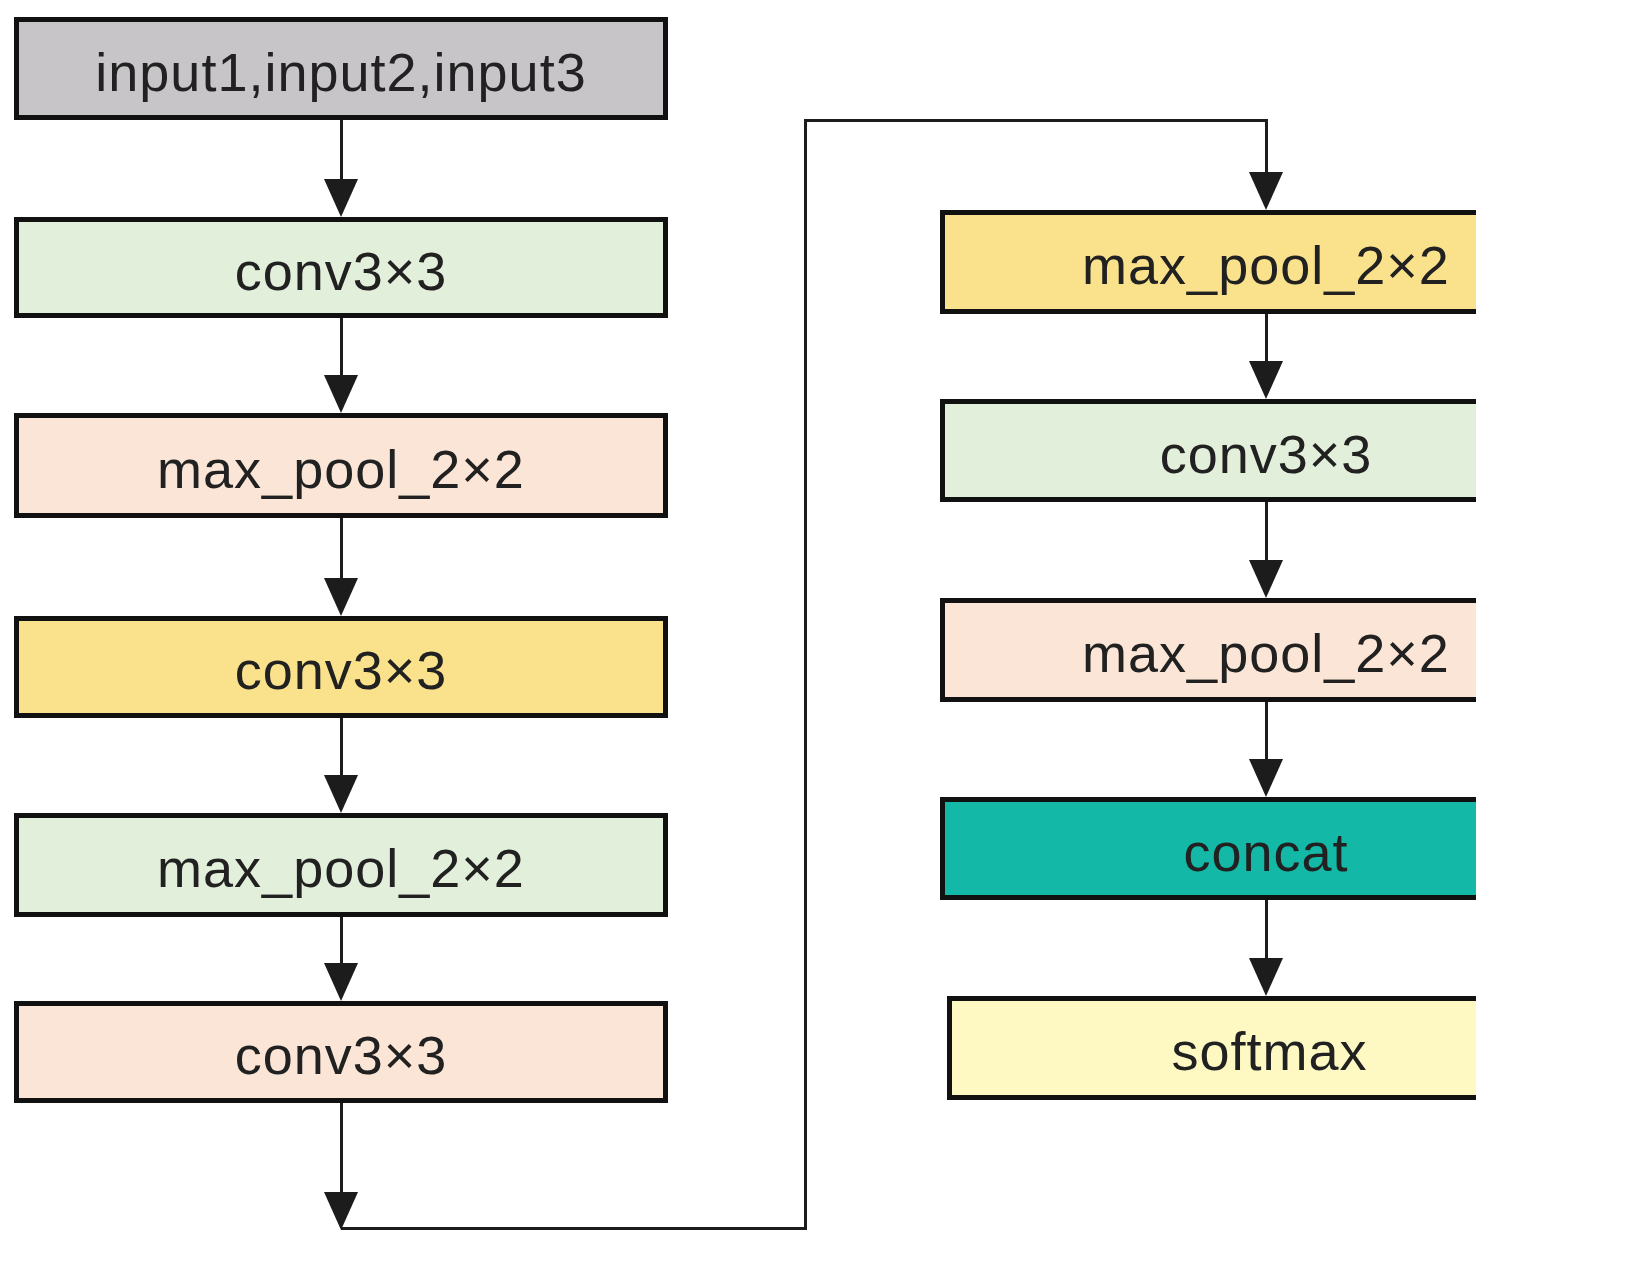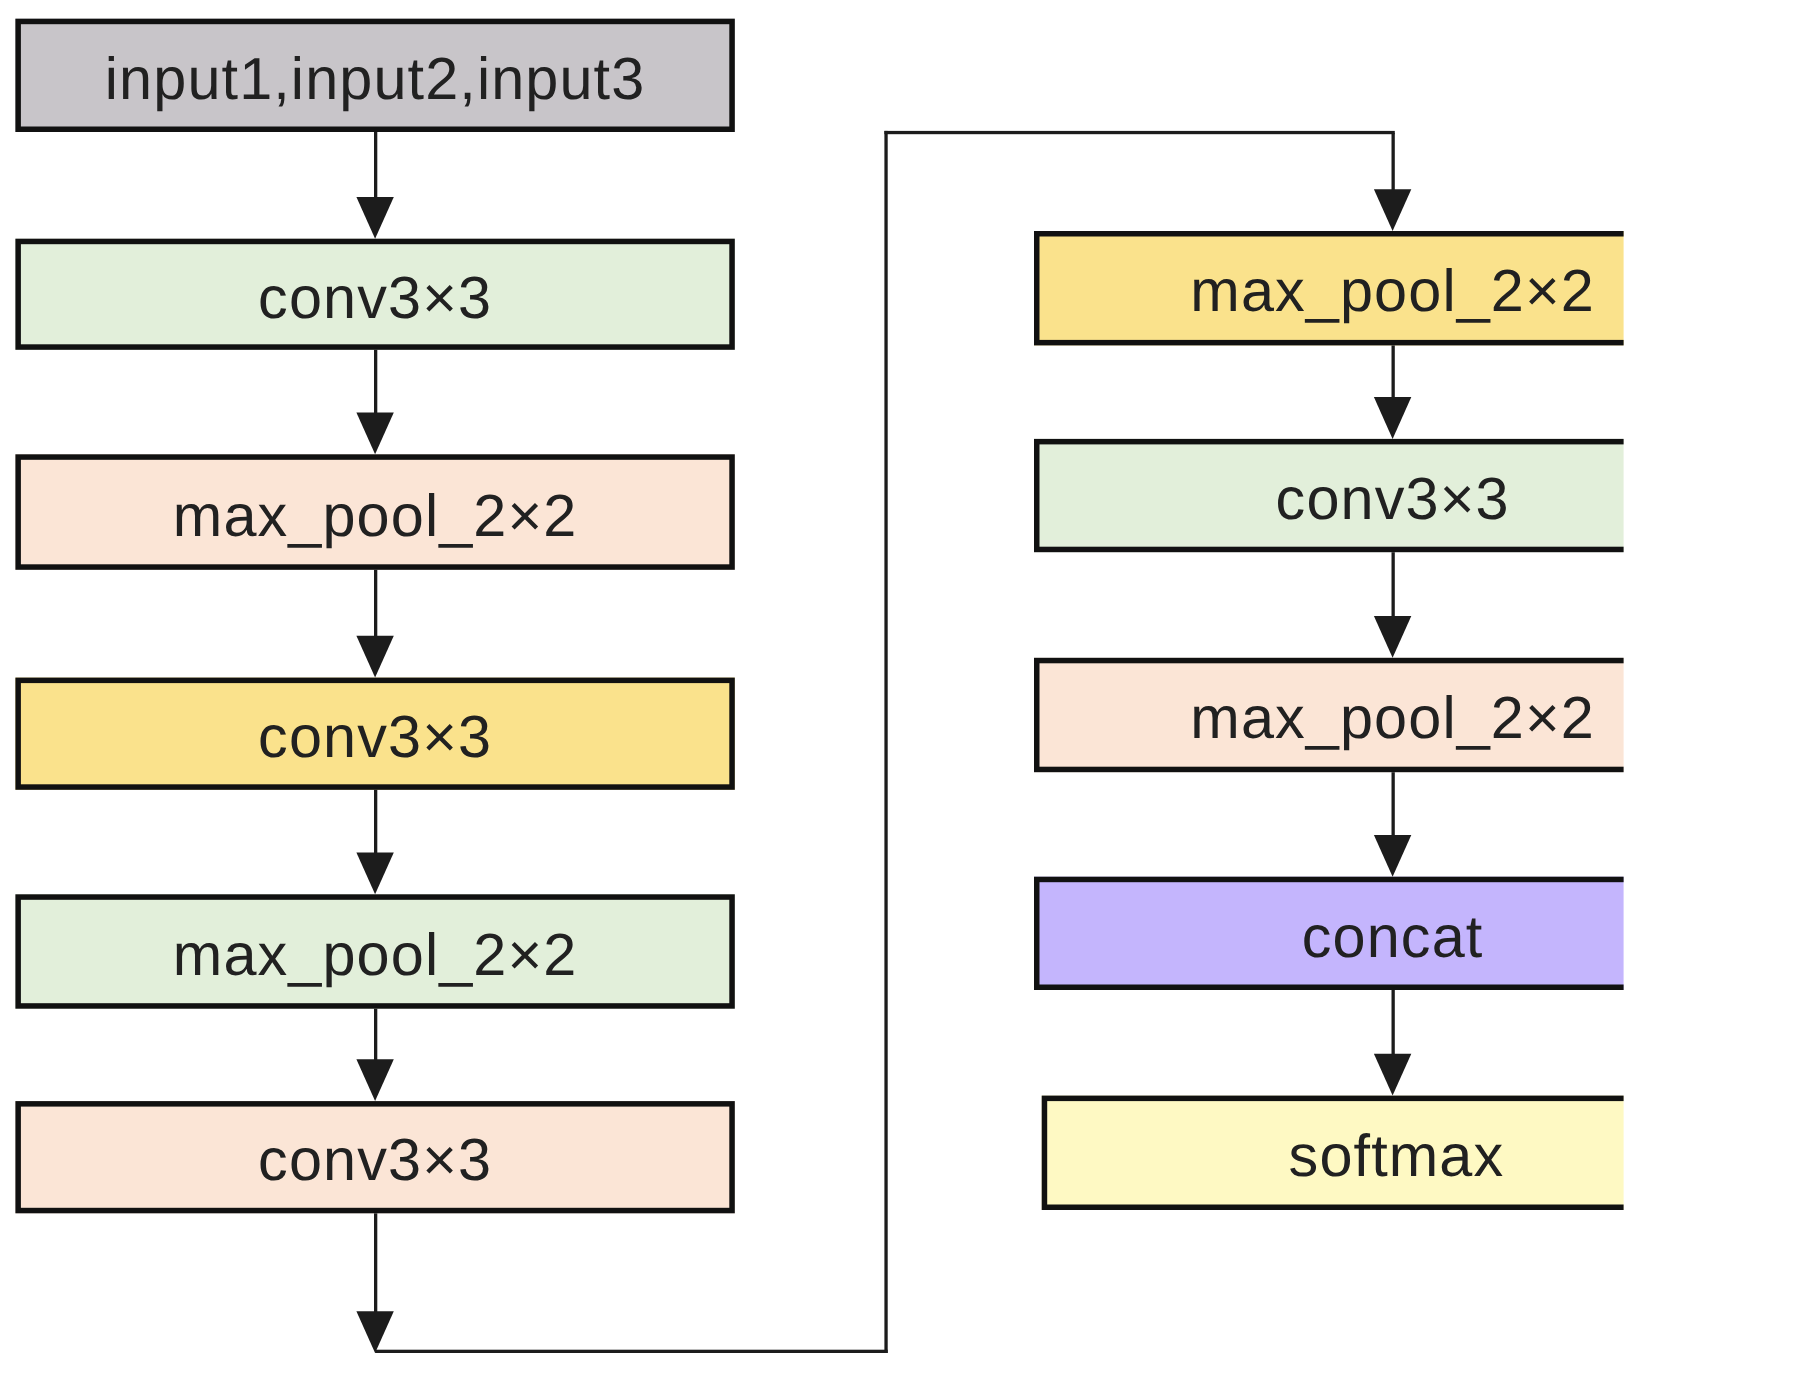--- a/index.html
+++ b/index.html
@@ -58,21 +58,21 @@
   <div class="node" style="left: 14px; top: 17px; width: 654px; height: 103px; background-color: rgb(200, 197, 201);">input1,input2,input3</div>
   <div class="node" style="left: 14px; top: 217px; width: 654px; height: 101px; background-color: rgb(226, 239, 218);">conv3×3</div>
   <div class="node" style="left: 14px; top: 413px; width: 654px; height: 105px; background-color: rgb(251, 229, 214);">max_pool_2×2</div>
   <div class="node" style="left: 14px; top: 616px; width: 654px; height: 102px; background-color: rgb(250, 226, 140);">conv3×3</div>
   <div class="node" style="left: 14px; top: 813px; width: 654px; height: 104px; background-color: rgb(226, 239, 218);">max_pool_2×2</div>
   <div class="node" style="left: 14px; top: 1001px; width: 654px; height: 102px; background-color: rgb(251, 229, 214);">conv3×3</div>
 
   <div class="node" style="left: 940px; top: 210px; width: 652px; height: 104px; background-color: rgb(250, 226, 140);">max_pool_2×2</div>
   <div class="node" style="left: 940px; top: 399px; width: 652px; height: 103px; background-color: rgb(226, 239, 218);">conv3×3</div>
   <div class="node" style="left: 940px; top: 598px; width: 652px; height: 104px; background-color: rgb(251, 229, 214);">max_pool_2×2</div>
-  <div class="node" style="left: 940px; top: 797px; width: 652px; height: 103px; background-color: #c4b5fd;">concat</div>
+  <div class="node" style="left: 940px; top: 797px; width: 652px; height: 103px; background-color: #14b8a6;">concat</div>
   <div class="node" style="left: 947px; top: 996px; width: 645px; height: 104px; background-color: #fef9c3;">softmax</div>
 
   <div class="varrow" style="left:324px; top:120px; height:97px;"></div>
   <div class="varrow" style="left:324px; top:318px; height:95px;"></div>
   <div class="varrow" style="left:324px; top:518px; height:98px;"></div>
   <div class="varrow" style="left:324px; top:718px; height:95px;"></div>
   <div class="varrow" style="left:324px; top:917px; height:84px;"></div>
   <div class="varrow" style="left:324px; top:1103px; height:127px;"></div>
 
   <div class="line" style="left:341px; top:1227px; width:466px; height:3px;"></div>

